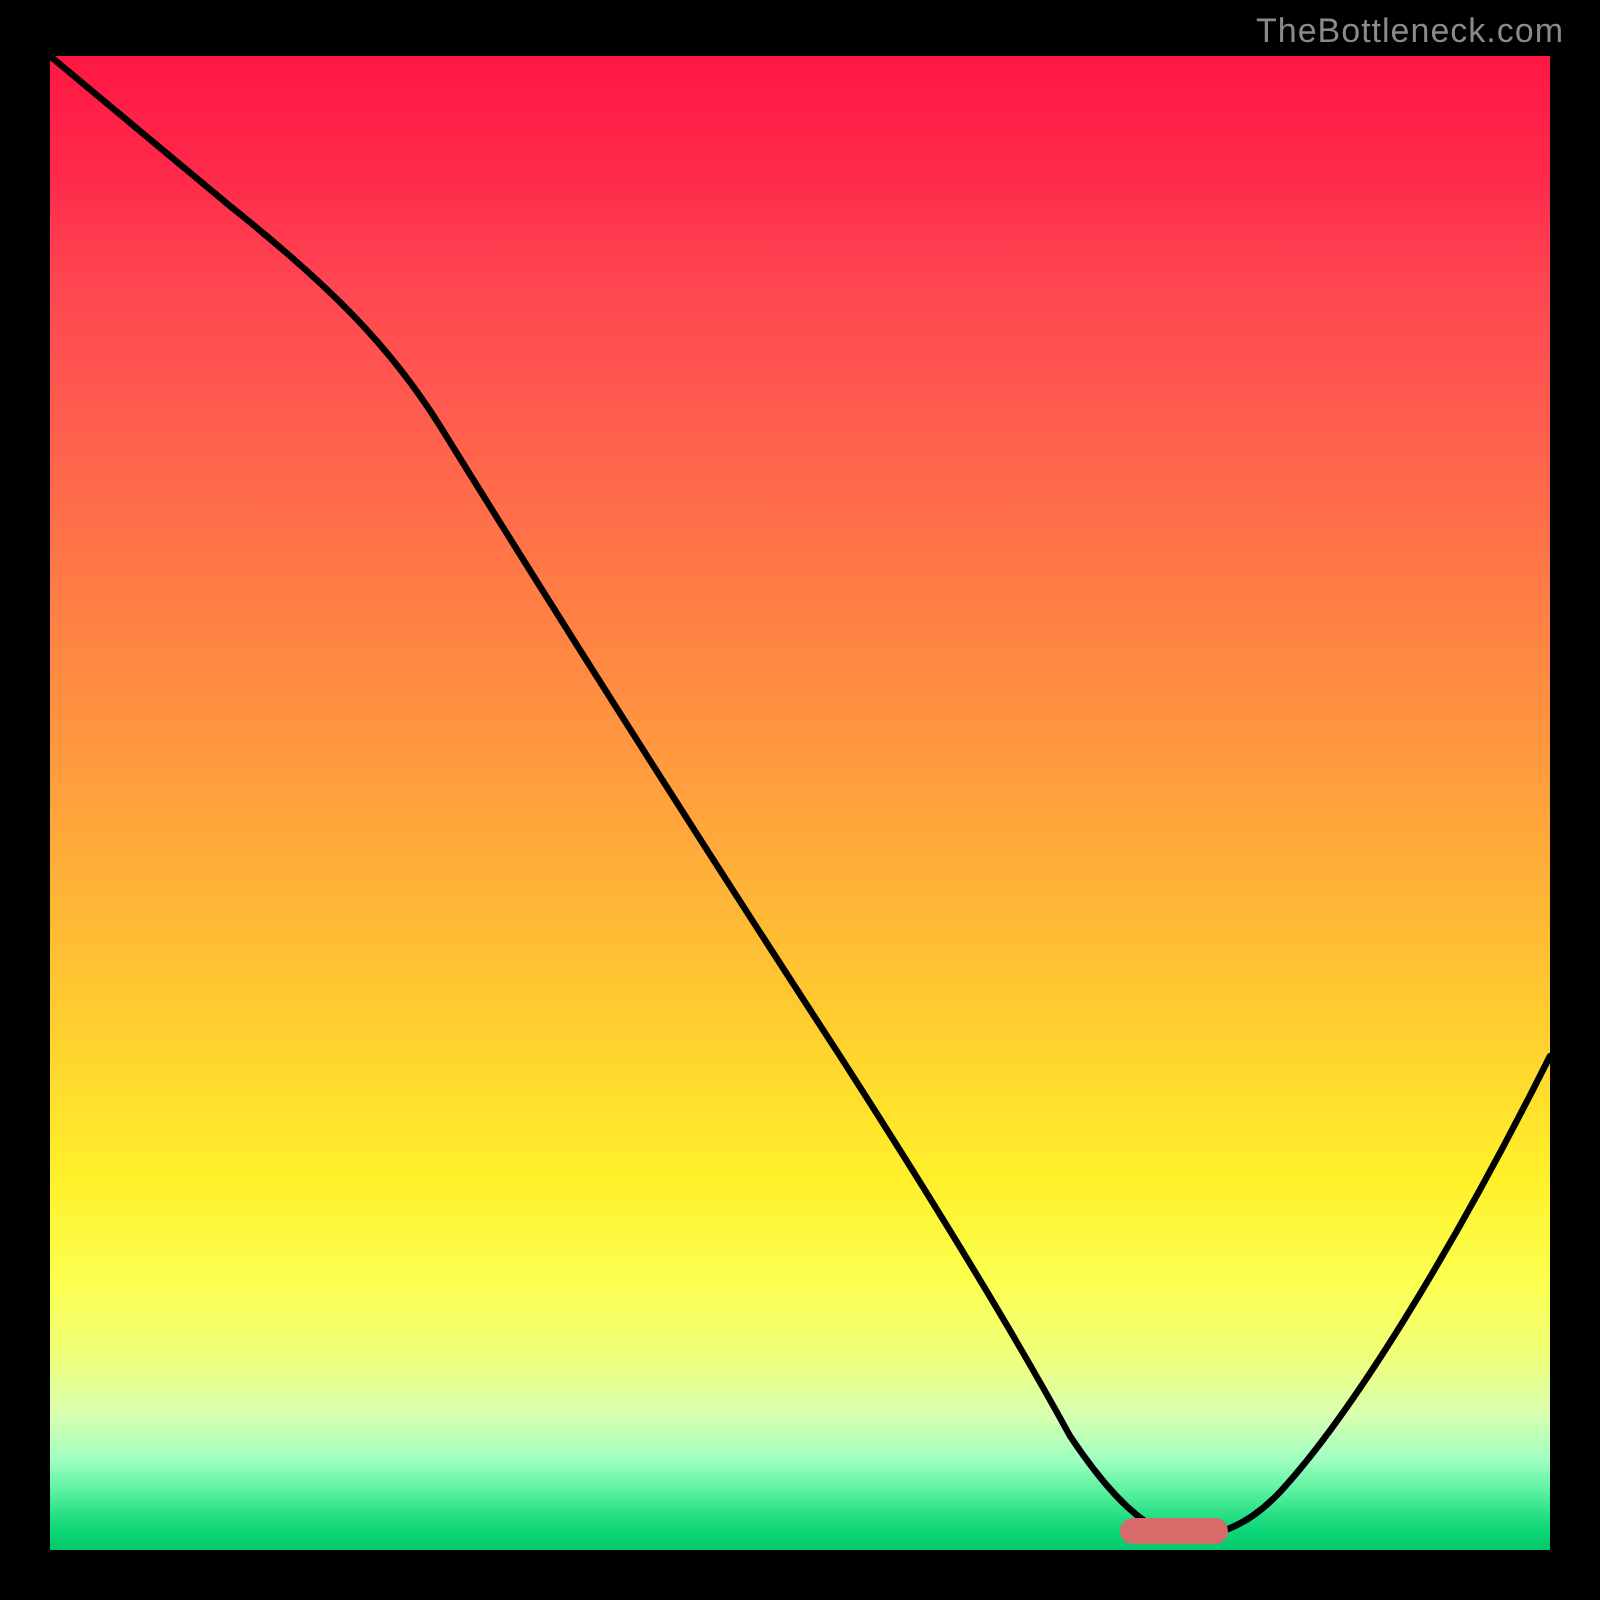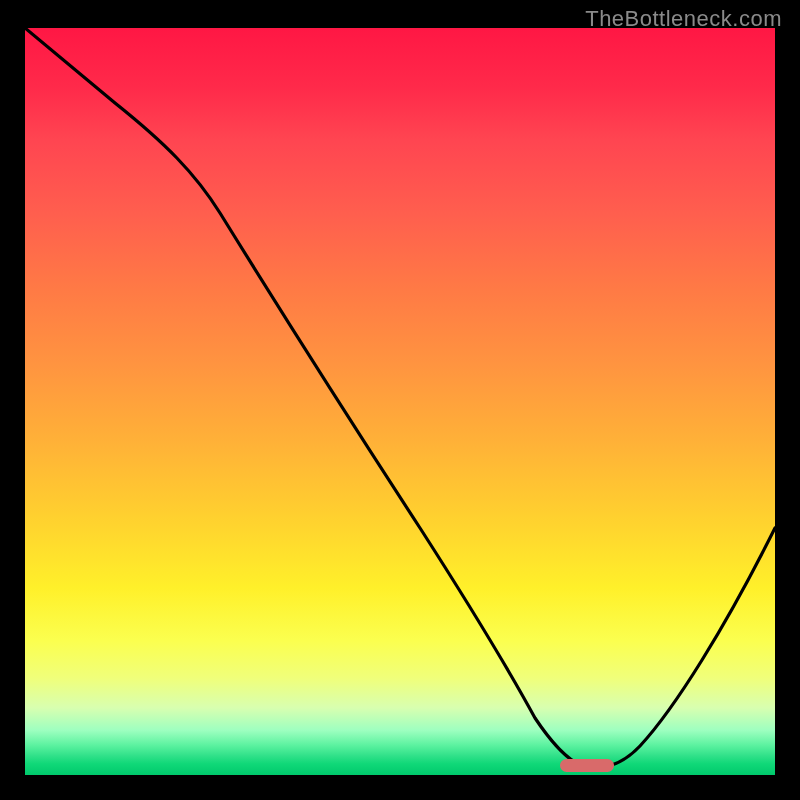--- a/index.html
+++ b/index.html
@@ -8,21 +8,21 @@
     height: 800px;
     background: #000;
     position: relative;
     font-family: Arial, sans-serif;
   }
   .watermark {
     position: absolute;
     top: 6px;
     right: 18px;
     color: #8a8a8a;
-    font-size: 22px;
+    font-size: 17px;
     font-weight: 500;
     letter-spacing: 0.5px;
     z-index: 10;
   }
   .plot-area {
     position: absolute;
     left: 25px;
     top: 28px;
     width: 750px;
     height: 747px;

